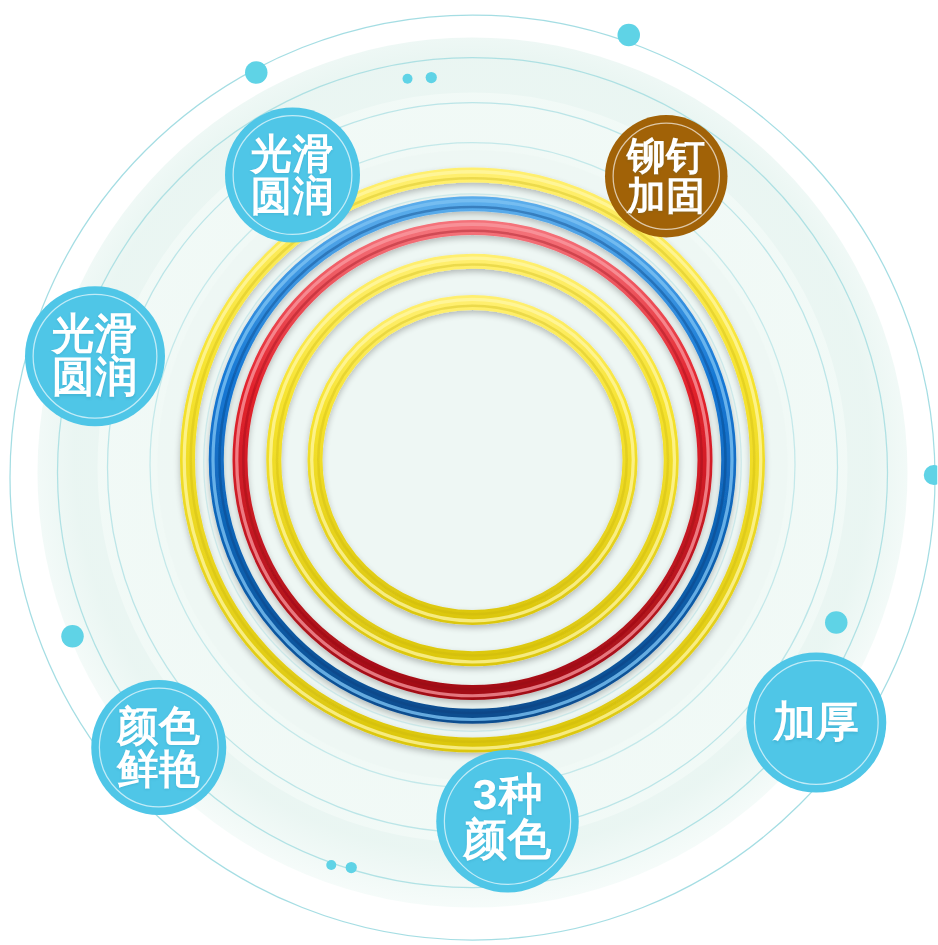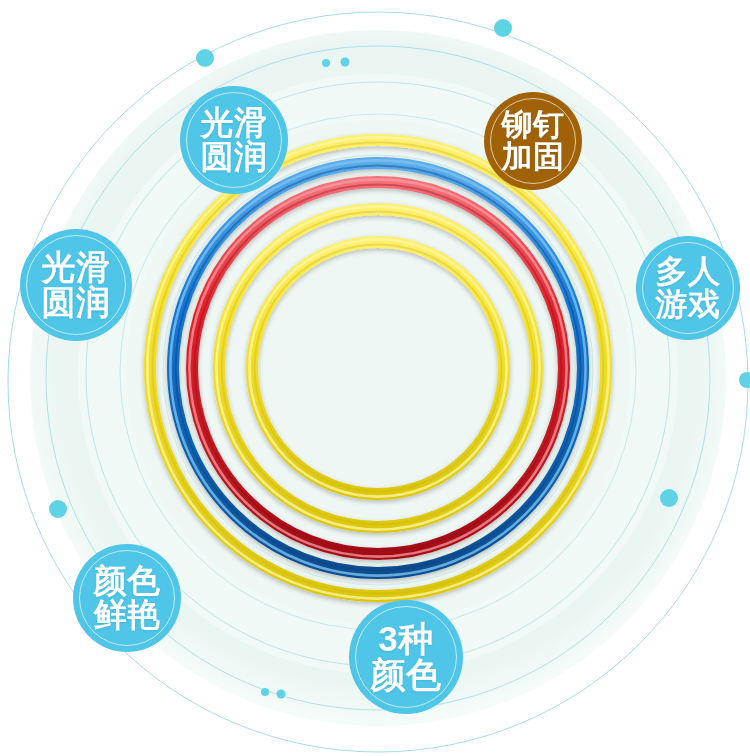--- a/index.html
+++ b/index.html
@@ -163,32 +163,31 @@
     <span class="bline">铆钉</span>
     <span class="bline">加固</span>
   </div>
 
   <div class="badge" style="left:20px; top:229px; width:112px; height:112px; background:#4fc6e7; font-size:34px;">
     <span class="ringline" style="left:6px; top:6px; right:6px; bottom:6px;"></span>
     <span class="bline">光滑</span>
     <span class="bline">圆润</span>
   </div>
 
-  <div class="badge" style="left:636px; top:236px; width:104px; height:104px; background:#4fc6e7; font-size:32px;">
-    <span class="ringline" style="left:6px; top:6px; right:6px; bottom:6px;"></span>
-    <span class="bline">多人</span>
-    <span class="bline">游戏</span>
-  </div>
 
   <div class="badge" style="left:73px; top:544px; width:108px; height:108px; background:#4fc6e7; font-size:33px;">
     <span class="ringline" style="left:6px; top:6px; right:6px; bottom:6px;"></span>
     <span class="bline">颜色</span>
     <span class="bline">鲜艳</span>
   </div>
 
+  <div class="badge" style="left:597px; top:522px; width:112px; height:112px; background:#4fc6e7; font-size:34px;">
+    <span class="ringline" style="left:6px; top:6px; right:6px; bottom:6px;"></span>
+    <span class="bline">加厚</span>
+  </div>
 
-  <div class="badge" style="left:349px; top:600px; width:114px; height:114px; background:#4fc6e7; font-size:35px;">
+  <div class="badge" style="left:349px; top:600px; width:114px; height:114px; background:#4fc6e7; font-size:35px;font-family:Liberation Mono, monospace;">
     <span class="ringline" style="left:6px; top:6px; right:6px; bottom:6px;"></span>
     <span class="bline">3种</span>
     <span class="bline">颜色</span>
   </div>
 
 </div>
 
 </body></html>

